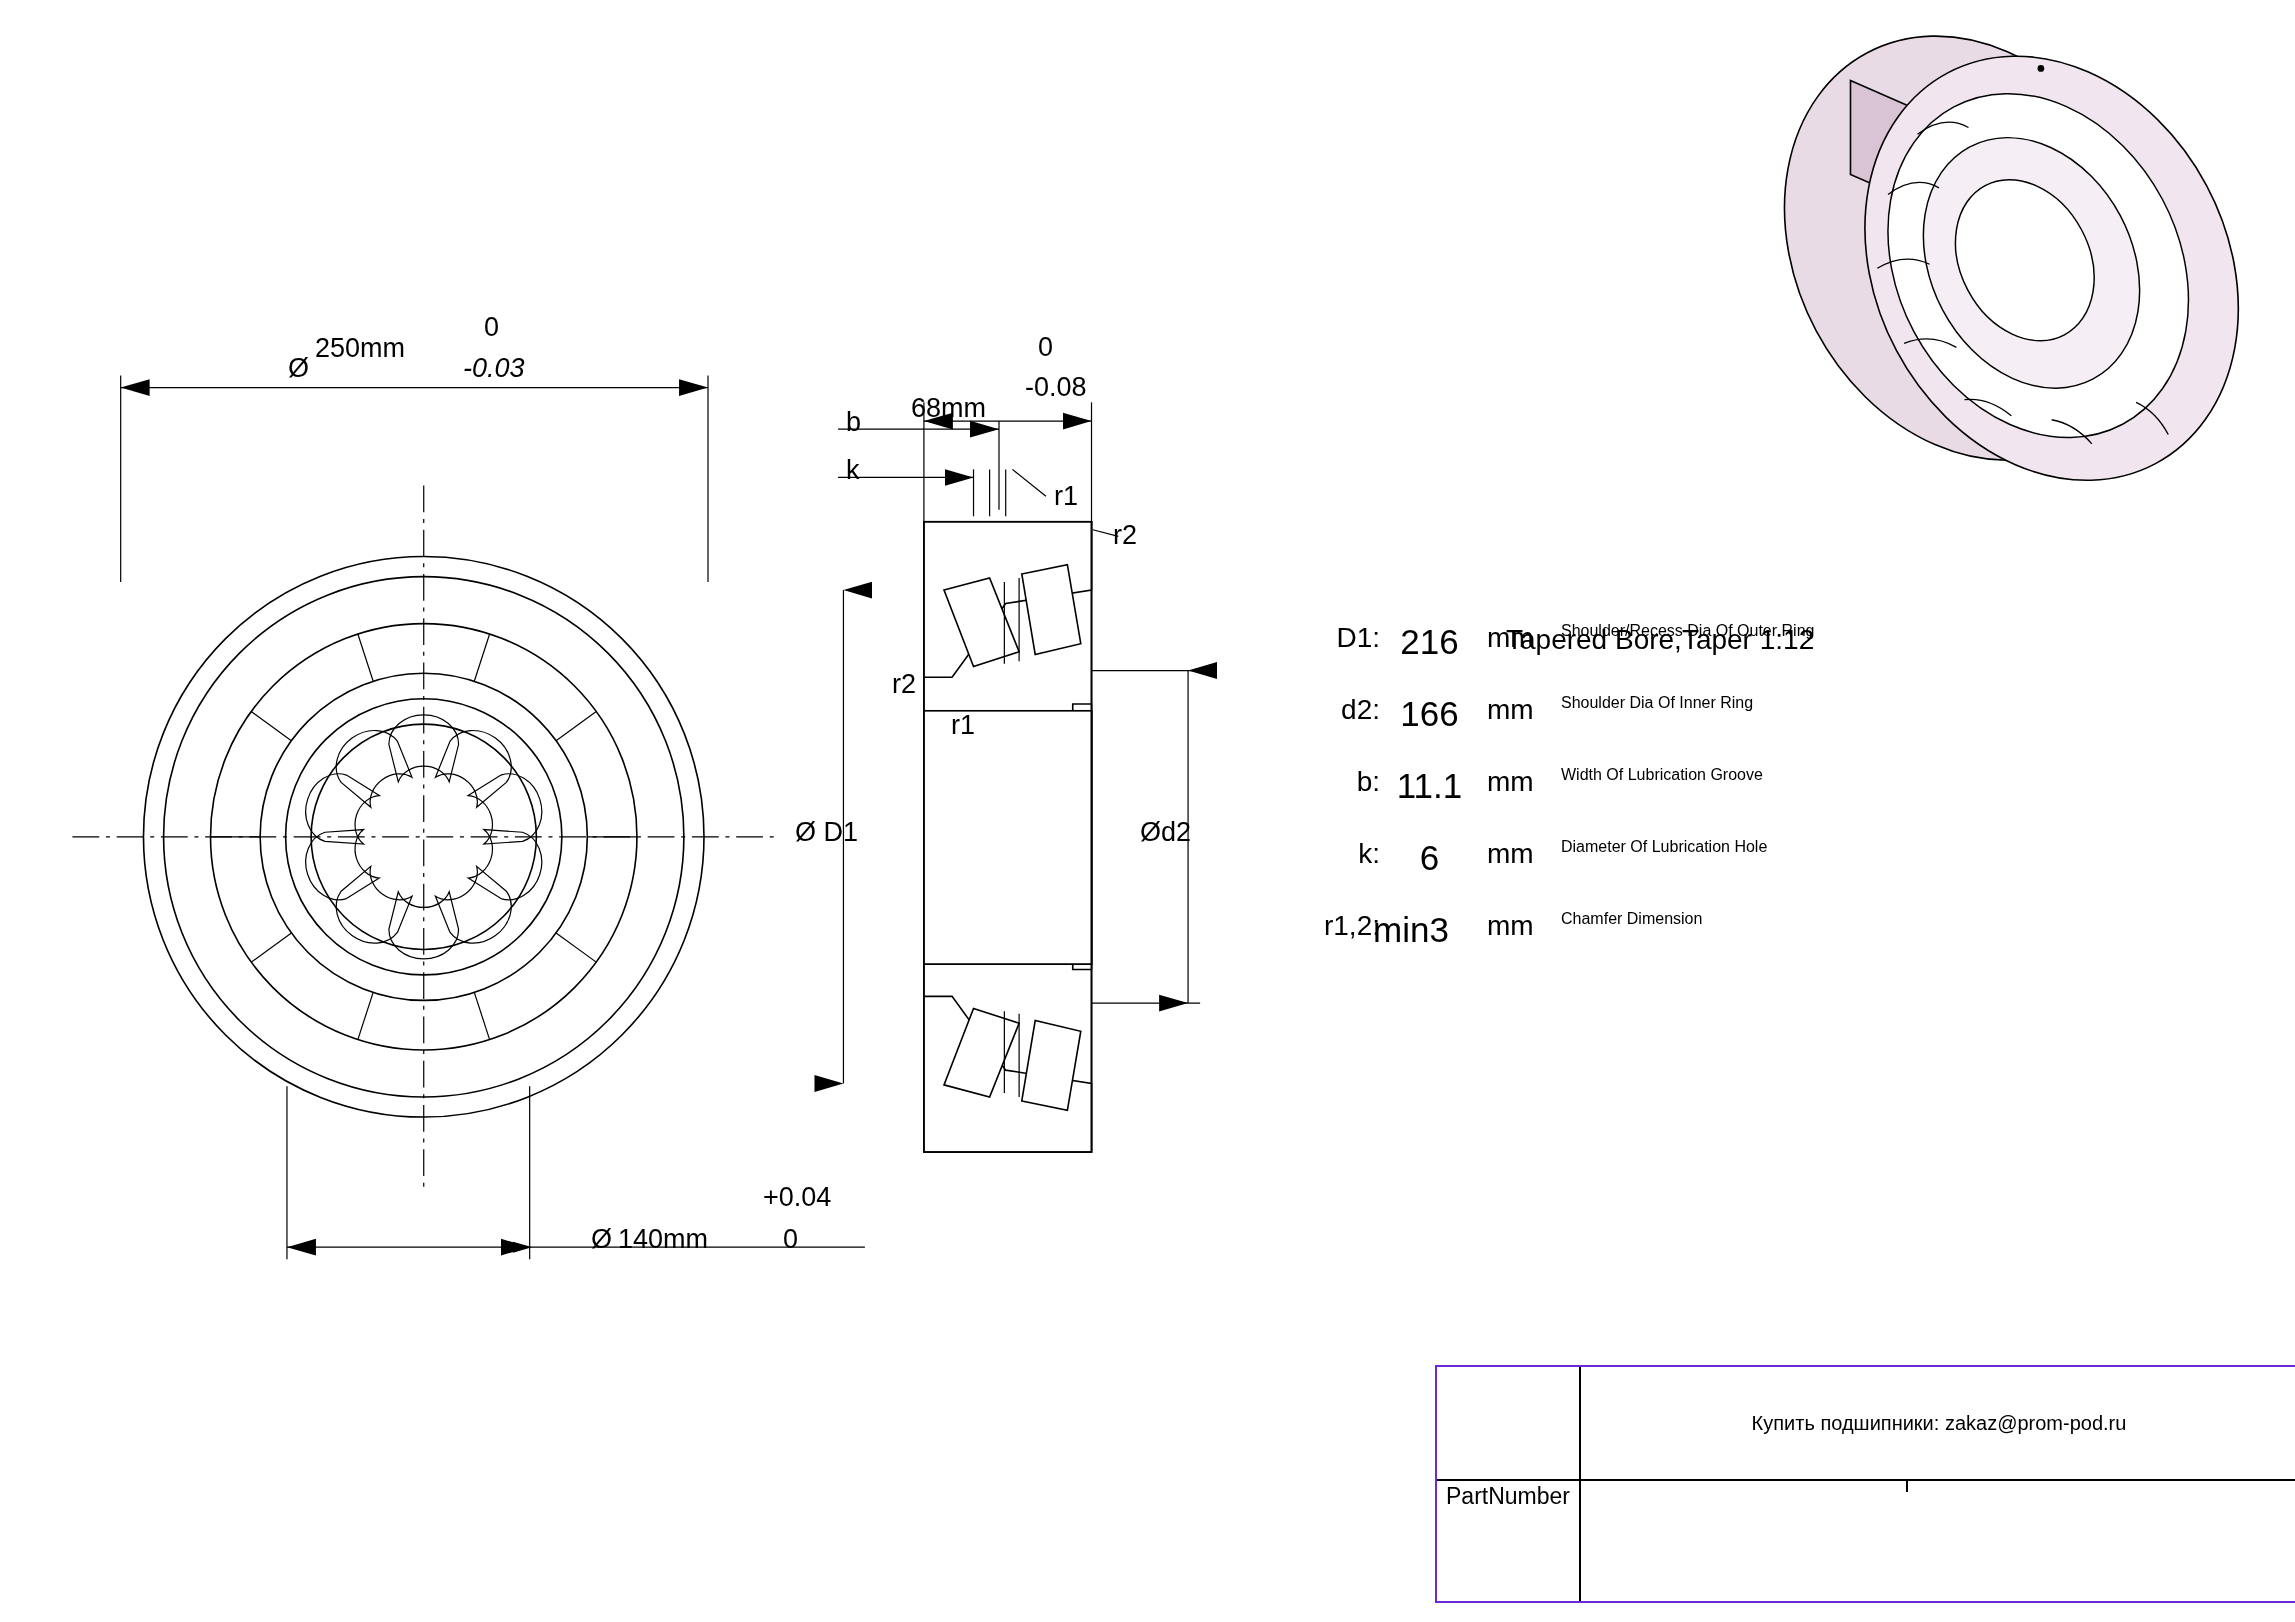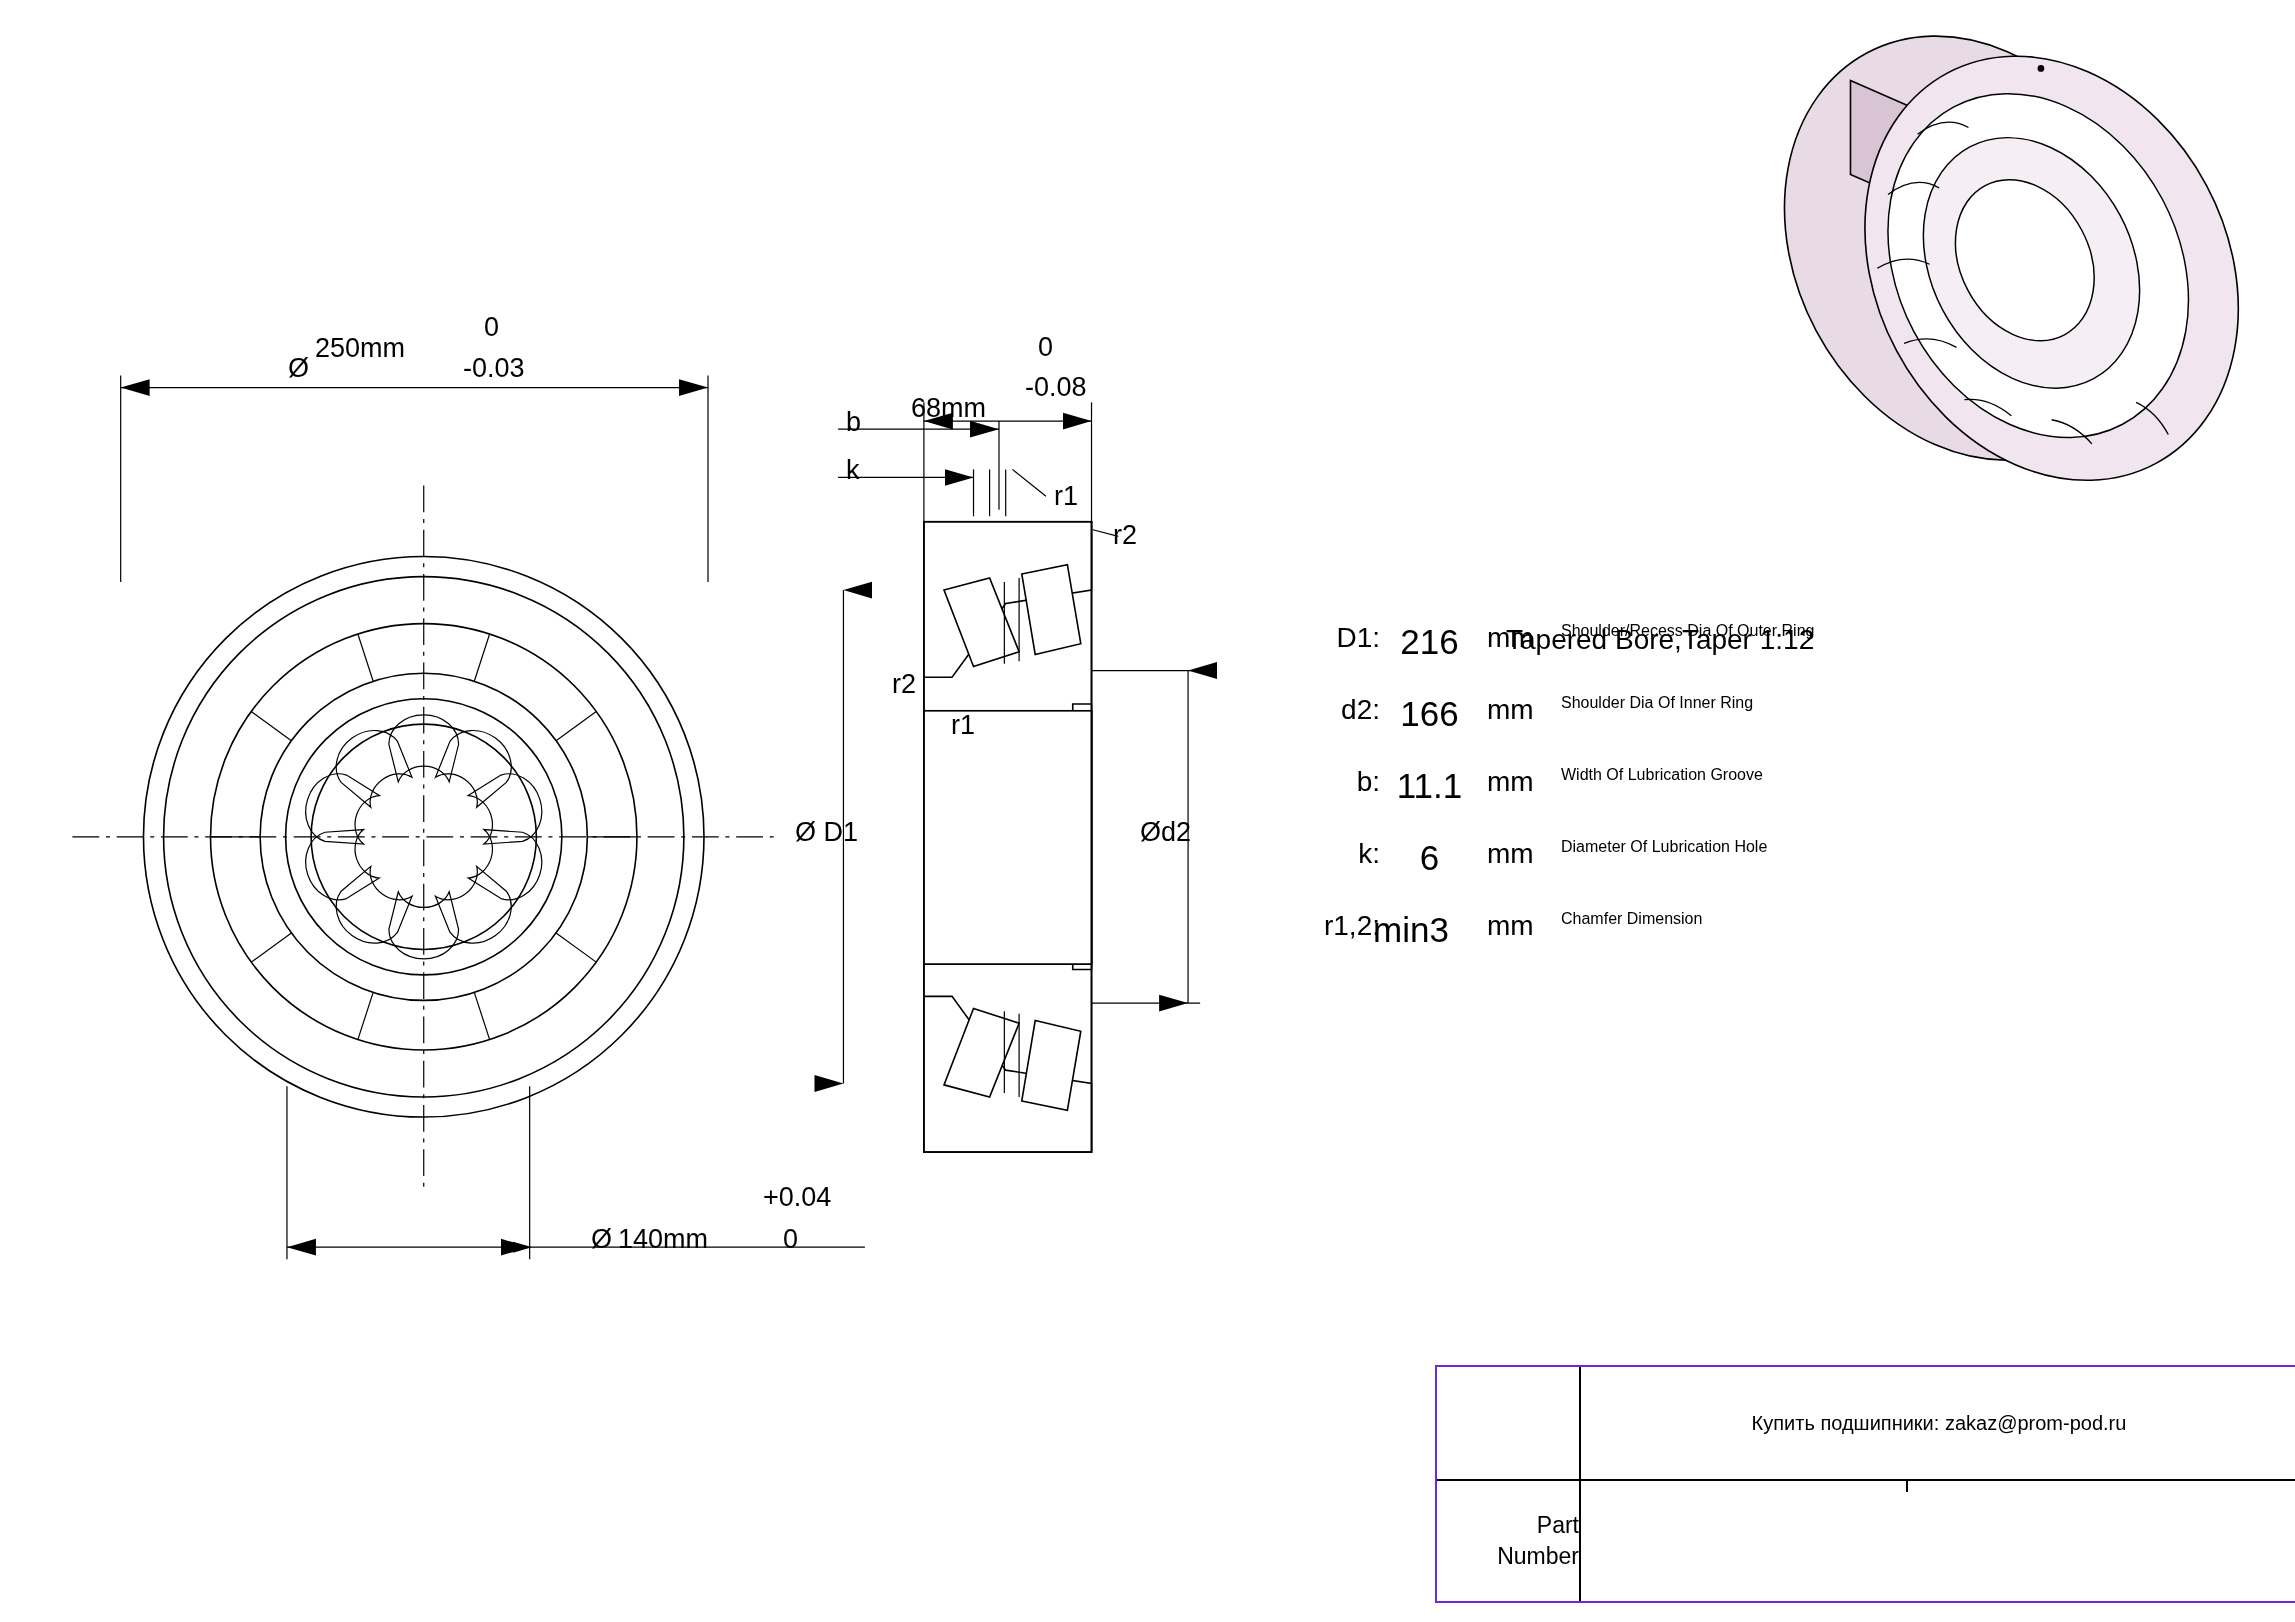--- a/index.html
+++ b/index.html
@@ -134,22 +134,22 @@
   }
   #title-block .tb-bottom {
     position: absolute;
     left: 0; top: 114px; right: 0; bottom: 0;
   }
   #title-block .tb-partlabel {
     position: absolute;
     left: 0; top: 0; width: 144px; height: 100%;
     border-right: 2px solid #000;
     box-sizing: border-box;
-    display: flex; flex-direction: column;
-    align-items: flex-end; justify-content: center;
+    display: flex; flex-direction: row;
+    align-items: flex-start; justify-content: center;
     line-height: 1.35;
   }
   #title-block .tb-partinfo {
     position: absolute;
     left: 144px; top: 0; right: 0; height: 100%;
     display: flex; flex-direction: column;
     align-items: center; justify-content: center;
     gap: 9.4px;
   }
   .tb-tick {
@@ -315,21 +315,21 @@
         <path d="M3186 600 q30 14 48 48"></path>
       </g>
 
       <circle cx="3044" cy="102" r="5" fill="#000"></circle>
     </g>
   </svg>
 
   <div class="txt dim" style="left:484px; top:314px;">0</div>
   <div class="txt dim" style="left:288px; top:355px;">Ø</div>
   <div class="txt dim" style="left:315px; top:335px;">250mm</div>
-  <div class="txt dim" style="left:463px; top:355px;">-0.03</div>
+  <div class="txt dim" style="left:463px; top:355px;font-style:italic;">-0.03</div>
 
   <div class="txt dim" style="left:763px; top:1184px;">+0.04</div>
   <div class="txt dim" style="left:591px; top:1226px;">Ø</div>
   <div class="txt dim" style="left:618px; top:1226px;">140mm</div>
   <div class="txt dim" style="left:783px; top:1226px;">0</div>
 
   <div class="txt dim" style="left:1038px; top:334px;">0</div>
   <div class="txt dim" style="left:911px; top:395px;">68mm</div>
   <div class="txt dim" style="left:1025px; top:374px;">-0.08</div>
 

